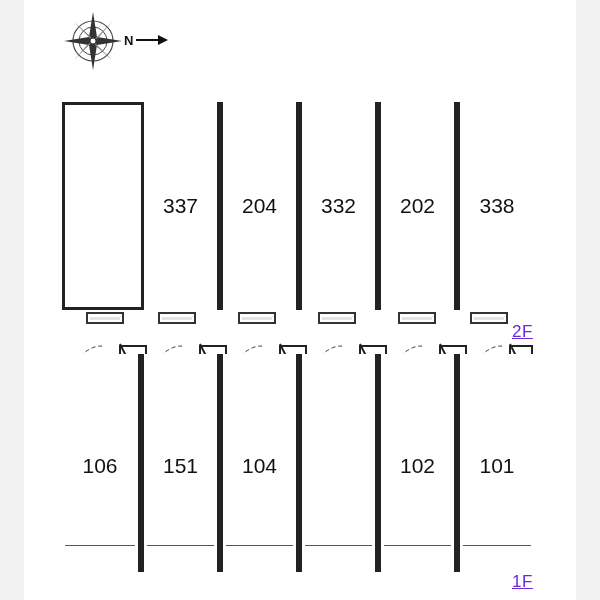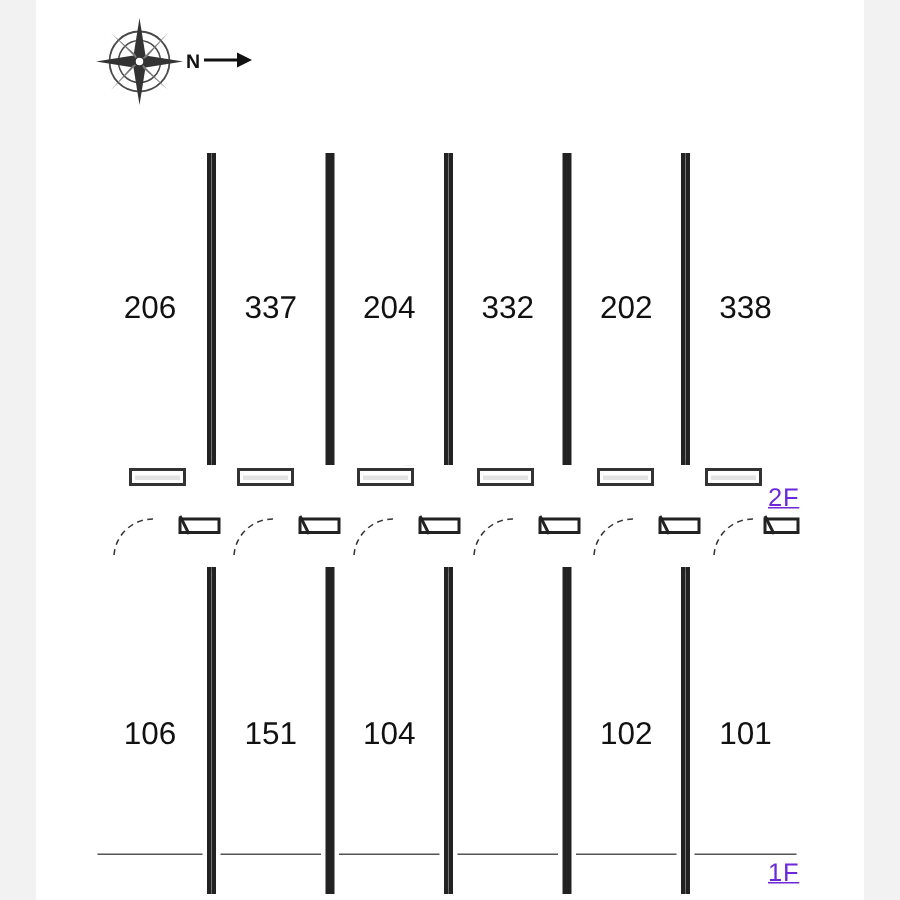--- a/index.html
+++ b/index.html
@@ -26,21 +26,21 @@
   .north-arrow svg{display:block;}
 
   
   .floor{position:absolute;}
   .floor-label{
     position:absolute;font-size:17px;color:#6d28d9;letter-spacing:.5px;text-decoration:underline;
   }
 
   
   #floor2{left:62px;top:102px;width:472px;height:208px;}
-  #floor1{left:62px;top:378px;width:472px;height:218px;}
+  #floor1{left:62px;top:354px;width:472px;height:218px;}
 
   .outer{
     position:absolute;left:0;top:0;width:100%;height:100%;
     border:3px solid #222;box-sizing:border-box;background:#fff;
   }
   .unit{
     position:absolute;top:0;height:100%;box-sizing:border-box;
     border-left:3px solid #222;border-right:3px solid #222;
     background:#fff;
   }
@@ -104,23 +104,20 @@
     <svg width="48" height="26" viewBox="0 0 48 26">
       <text x="2" y="17" font-family="Liberation Sans, sans-serif" font-size="13" font-weight="bold" fill="#111">N</text>
       <line x1="14" y1="12" x2="38" y2="12" stroke="#111" stroke-width="2"></line>
       <polygon points="46,12 36,7 36,17" fill="#111"></polygon>
     </svg>
   </div>
 
   <div class="floor" id="floor2">
     <div class="outer"></div>
 
-    <div class="unit" style="left:0px;width:79px;border-left:none;">
-      <span class="num">206</span>
-    </div>
     <div class="unit" style="left:79px;width:79px;">
       <span class="num">337</span>
     </div>
     <div class="unit" style="left:158px;width:79px;">
       <span class="num">204</span>
     </div>
     <div class="unit" style="left:237px;width:79px;">
       <span class="num">332</span>
     </div>
     <div class="unit" style="left:316px;width:79px;">

